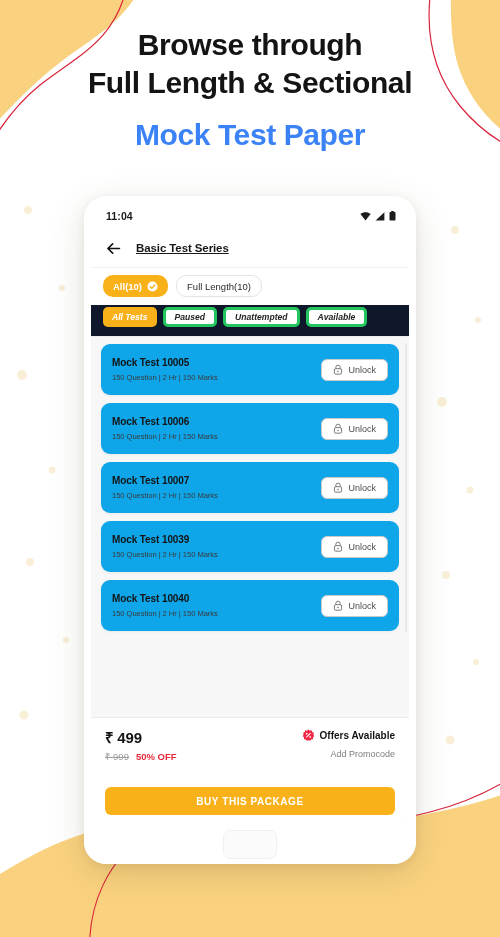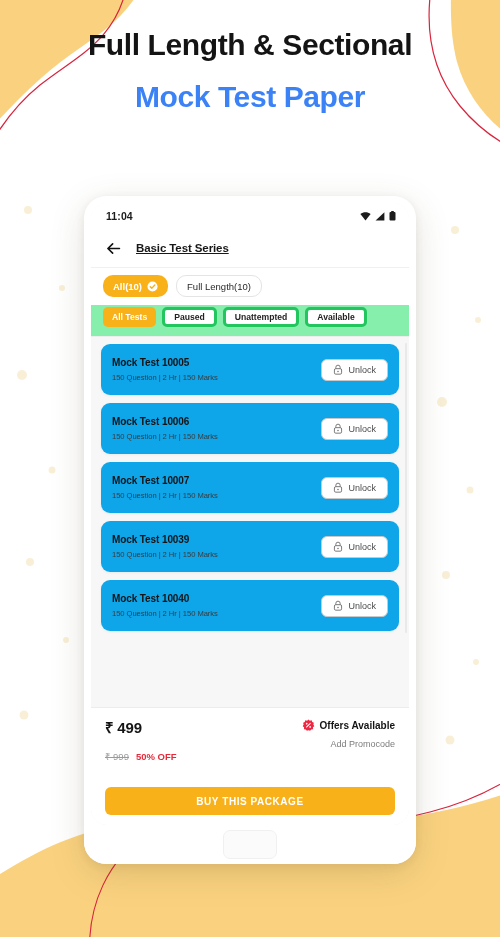--- a/index.html
+++ b/index.html
@@ -168,27 +168,28 @@
     font-weight: 500;
   }
   .check-icon {
     width: 11px;
     height: 11px;
     display: block;
   }
 
   
   .tabrow {
-    background: #86efac;
+    background: #0f172a;
     display: flex;
     align-items: center;
     gap: 6px;
     padding: 2px 12px 9px 12px;
     flex: 0 0 auto;
     border-bottom: 1px solid #ededed;
+    font-style: italic;
   }
   .tab {
     height: 20px;
     padding: 0 9px;
     border-radius: 5px;
     font-size: 8.6px;
     font-weight: 600;
     display: inline-flex;
     align-items: center;
     box-sizing: border-box;
@@ -282,21 +283,21 @@
     justify-content: space-between;
     align-items: flex-start;
   }
   .price-now {
     font-size: 15px;
     font-weight: 700;
     color: #141414;
     letter-spacing: -0.2px;
   }
   .price-sub {
-    margin-top: 13px;
+    margin-top: 3px;
     display: flex;
     align-items: center;
     gap: 7px;
   }
   .price-old {
     font-size: 9.5px;
     color: #9a9a9a;
     text-decoration: line-through;
   }
   .price-off {
@@ -398,20 +399,21 @@
       <circle cx="478" cy="150" r="3"></circle>
         <circle cx="442" cy="232" r="5"></circle>
       <circle cx="470" cy="320" r="3.5"></circle>
         <circle cx="446" cy="405" r="4"></circle>
       <circle cx="476" cy="492" r="3"></circle>
         <circle cx="450" cy="570" r="4.5"></circle>
     </g>
   </svg>
 
   <div class="headline">
+    <span class="line">Browse through</span>
     <span class="line">Full Length &amp; Sectional</span>
     <span class="line accent">Mock Test Paper</span>
   </div>
 
   <div class="phone">
     <div class="screen">
 
       <div class="statusbar">
         <span class="clock">11:04</span>
         <span class="status-icons">

